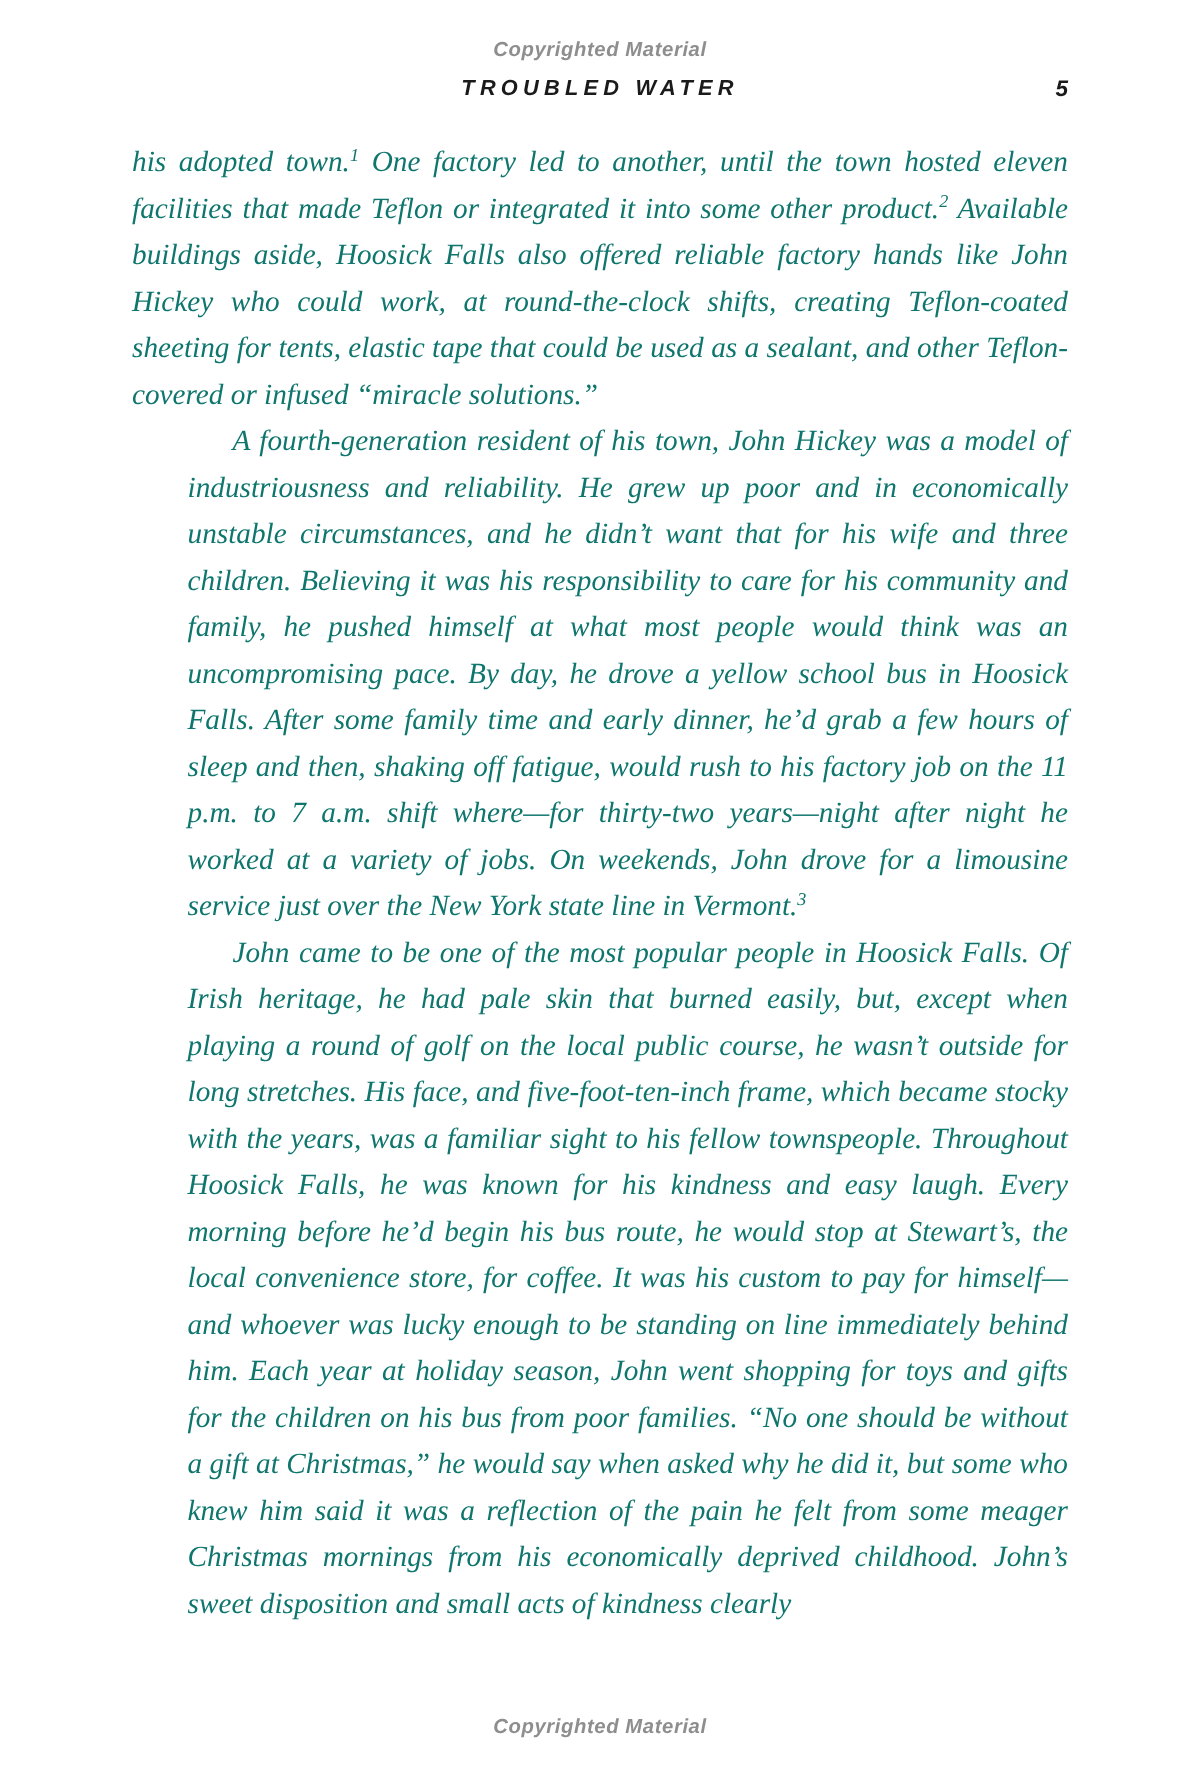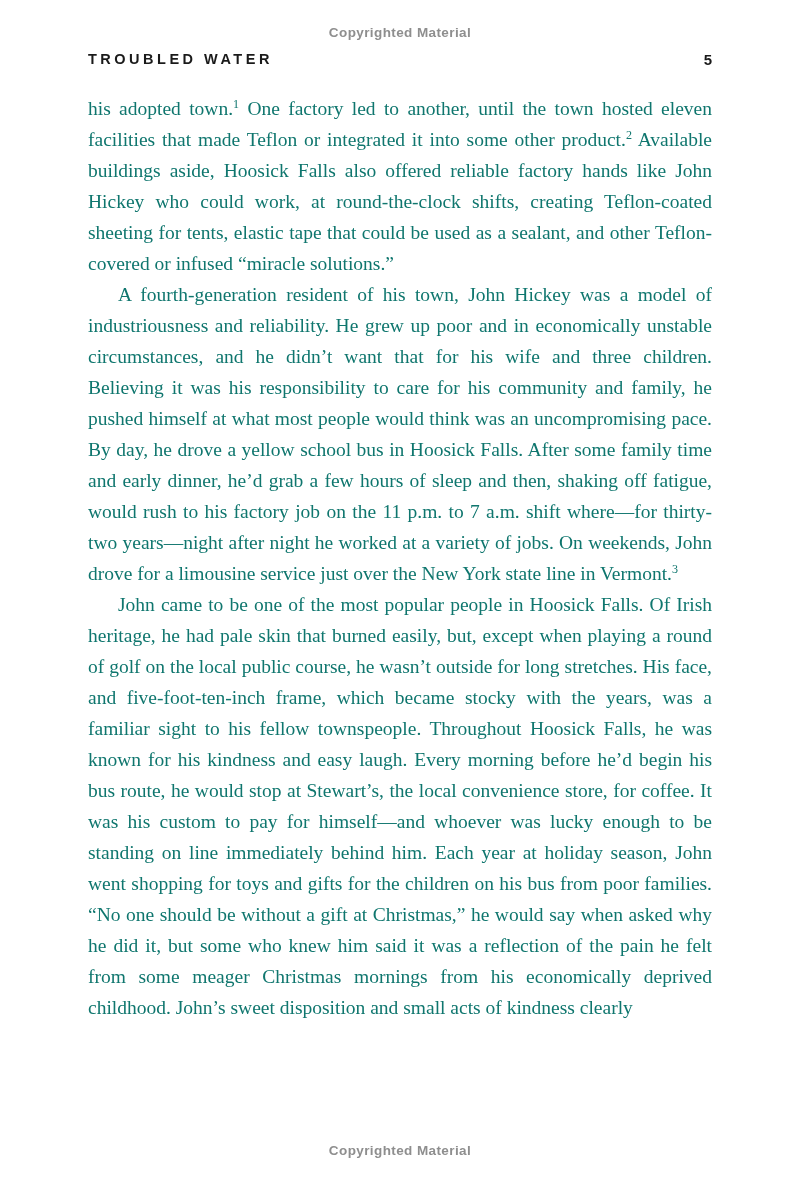--- a/index.html
+++ b/index.html
@@ -7,20 +7,21 @@
     padding: 0;
     background: #ffffff;
   }
   .page {
     position: relative;
     width: 800px;
     height: 1188px;
     background: #ffffff;
     overflow: hidden;
     font-family: "Liberation Serif", serif;
+    font-style: italic;
   }
   .copyright-top,
   .copyright-bottom {
     position: absolute;
     left: 0;
     width: 100%;
     text-align: center;
     font-family: "Liberation Sans", sans-serif;
     font-weight: bold;
     font-size: 13.5px;
@@ -34,20 +35,21 @@
     position: absolute;
     top: 51px;
     left: 88px;
     width: 624px;
     height: 20px;
   }
   .running-head {
     position: absolute;
     left: 0;
     width: 100%;
+    text-align: center;
     font-family: "Liberation Sans", sans-serif;
     font-weight: bold;
     font-size: 14.5px;
     letter-spacing: 3.5px;
     color: #1a1a1a;
   }
   .page-number {
     position: absolute;
     right: 0;
     top: 0;
@@ -66,20 +68,21 @@
     font-size: 19.5px;
     line-height: 31px;
     text-align: justify;
   }
   .body-text p {
     margin: 0;
     padding: 0;
   }
   .body-text p.indent {
     text-indent: 30px;
+    margin-left: 37px;
   }
   sup.footnote-ref {
     font-size: 0.62em;
     line-height: 0;
     vertical-align: baseline;
     position: relative;
     top: -0.55em;
   }
 </style>
 </head>

